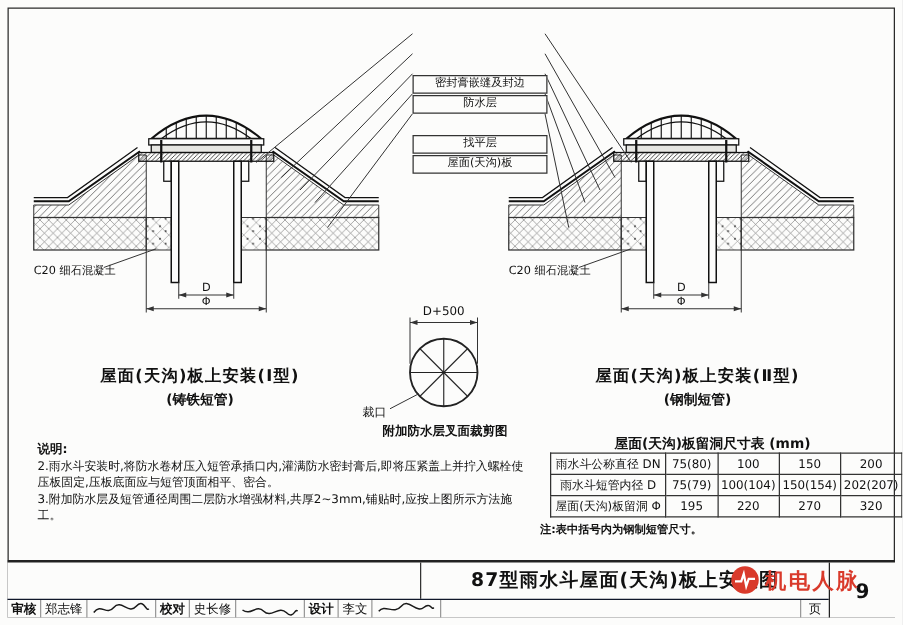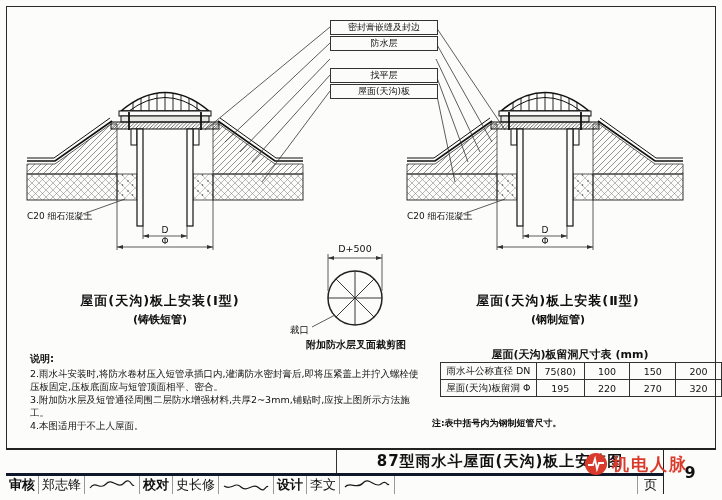--- a/index.html
+++ b/index.html
@@ -1,20 +1,20 @@
 <!DOCTYPE html>
 <html><head>
 <meta charset="utf-8">
 <style>
   html,body{margin:0;padding:0;background:#e8e8e8;font-family:"DejaVu Sans","Liberation Sans",sans-serif;}
   .sheet{position:relative;width:722px;height:500px;background:#fcfcfb;overflow:hidden;margin:0 auto;}
   .frame{position:absolute;inset:6px;border:1.5px solid #2a2a2a;pointer-events:none;}
   .draw-svg{position:absolute;left:0;top:0;width:722px;height:346px;}
   .layer-label{position:absolute;left:330px;width:106px;height:13px;border:1px solid #333;
-    font-size:9px;line-height:13px;text-align:center;background:#fcfcfb;color:#111;white-space:nowrap;overflow:hidden;}
+    font-size:9px;line-height:13px;text-align:center;background:#fcfcfb;color:#111;white-space:nowrap;overflow:hidden;margin-top:40px;}
   .caption{position:absolute;text-align:center;color:#111;}
   .caption .c1{font-size:13px;font-weight:bold;letter-spacing:1px;}
   .caption .c2{font-size:11px;font-weight:bold;margin-top:2px;}
   .circle-caption{position:absolute;left:292px;top:338px;width:128px;text-align:center;
     font-size:10px;font-weight:bold;color:#111;}
   .notes{position:absolute;left:30px;top:352px;width:392px;color:#111;}
   .notes .nh{font-size:10px;font-weight:bold;margin-bottom:2px;}
   .notes .ni{font-size:9.5px;line-height:1.32;margin:0 0 1px 0;}
   .tbl-title{position:absolute;left:432px;top:347px;width:276px;text-align:center;
     font-size:11px;font-weight:bold;color:#111;}
@@ -23,21 +23,21 @@
     height:16px;padding:0 2px;white-space:nowrap;overflow:hidden;}
   td.rowlab{width:92px;}
   td.val{width:45px;}
   .tbl-note{position:absolute;left:432px;top:417px;width:276px;font-size:9px;color:#111;font-weight:bold;}
   .tblock{position:absolute;left:6px;right:6px;top:448px;bottom:6px;border-top:2px solid #222;
     display:flex;background:#fcfcfb;}
   .tb-main{flex:1;display:flex;flex-direction:column;min-width:0;}
   .tb-row1{height:30px;display:flex;align-items:center;}
   .tb-blank{width:330px;height:100%;border-right:1px solid #333;}
   .tb-title{flex:1;text-align:center;font-size:15px;font-weight:bold;letter-spacing:1px;color:#111;white-space:nowrap;}
-  .tb-row2{flex:1;border-top:3px solid #0f172a;display:flex;align-items:center;font-size:13px;color:#111;}
+  .tb-row2{flex:1;border-top:1px solid #0f172a;display:flex;align-items:center;font-size:10px;color:#111;}
   .tb-cell{padding:0 3px;border-right:1px solid #999;height:100%;display:flex;align-items:center;white-space:nowrap;}
   .tb-cell.lab{font-weight:bold;}
   .tb-spacer{flex:1;height:100%;}
   .tb-page-lab{padding:0 6px;border-left:1px solid #999;height:100%;display:flex;align-items:center;}
   .tb-page{width:52px;border-left:1.5px solid #222;display:flex;align-items:center;justify-content:center;
     font-size:16px;font-weight:bold;color:#111;}
   .watermark{position:absolute;left:584px;top:452px;display:flex;align-items:center;gap:4px;z-index:5;}
   .watermark .wm-text{color:#d93a2b;font-weight:bold;font-size:17px;letter-spacing:2px;white-space:nowrap;}
 </style>
 </head>
@@ -186,32 +186,38 @@
   <div class="caption" style="left:428px;top:292px;width:260px">
     <div class="c1">屋面(天沟)板上安装(Ⅱ型)</div>
     <div class="c2">(钢制短管)</div>
   </div>
   <div class="circle-caption">附加防水层叉面裁剪图</div>
 
   <div class="notes">
     <div class="nh">说明:</div>
     <div class="ni">2.雨水斗安装时,将防水卷材压入短管承插口内,灌满防水密封膏后,即将压紧盖上并拧入螺栓使压板固定,压板底面应与短管顶面相平、密合。</div>
     <div class="ni">3.附加防水层及短管通径周围二层防水增强材料,共厚2~3mm,铺贴时,应按上图所示方法施工。</div>
-    <div class="ni">4.本图适用于不上人屋面。</div>
   </div>
 
   <div class="tbl-title">屋面(天沟)板留洞尺寸表 (mm)</div>
   <table class="spec">
     <tbody>
         <tr>
       <td class="rowlab">雨水斗公称直径 DN</td>
       <td class="val">75(80)</td>
       <td class="val">100</td>
       <td class="val">150</td>
       <td class="val">200</td>
+    </tr>
+    <tr>
+      <td class="rowlab">雨水斗短管内径 D</td>
+      <td class="val">75(79)</td>
+      <td class="val">100(104)</td>
+      <td class="val">150(154)</td>
+      <td class="val">202(207)</td>
     </tr>
     <tr>
       <td class="rowlab">屋面(天沟)板留洞 Φ</td>
       <td class="val">195</td>
       <td class="val">220</td>
       <td class="val">270</td>
       <td class="val">320</td>
     </tr>
   </tbody>
     </table>

